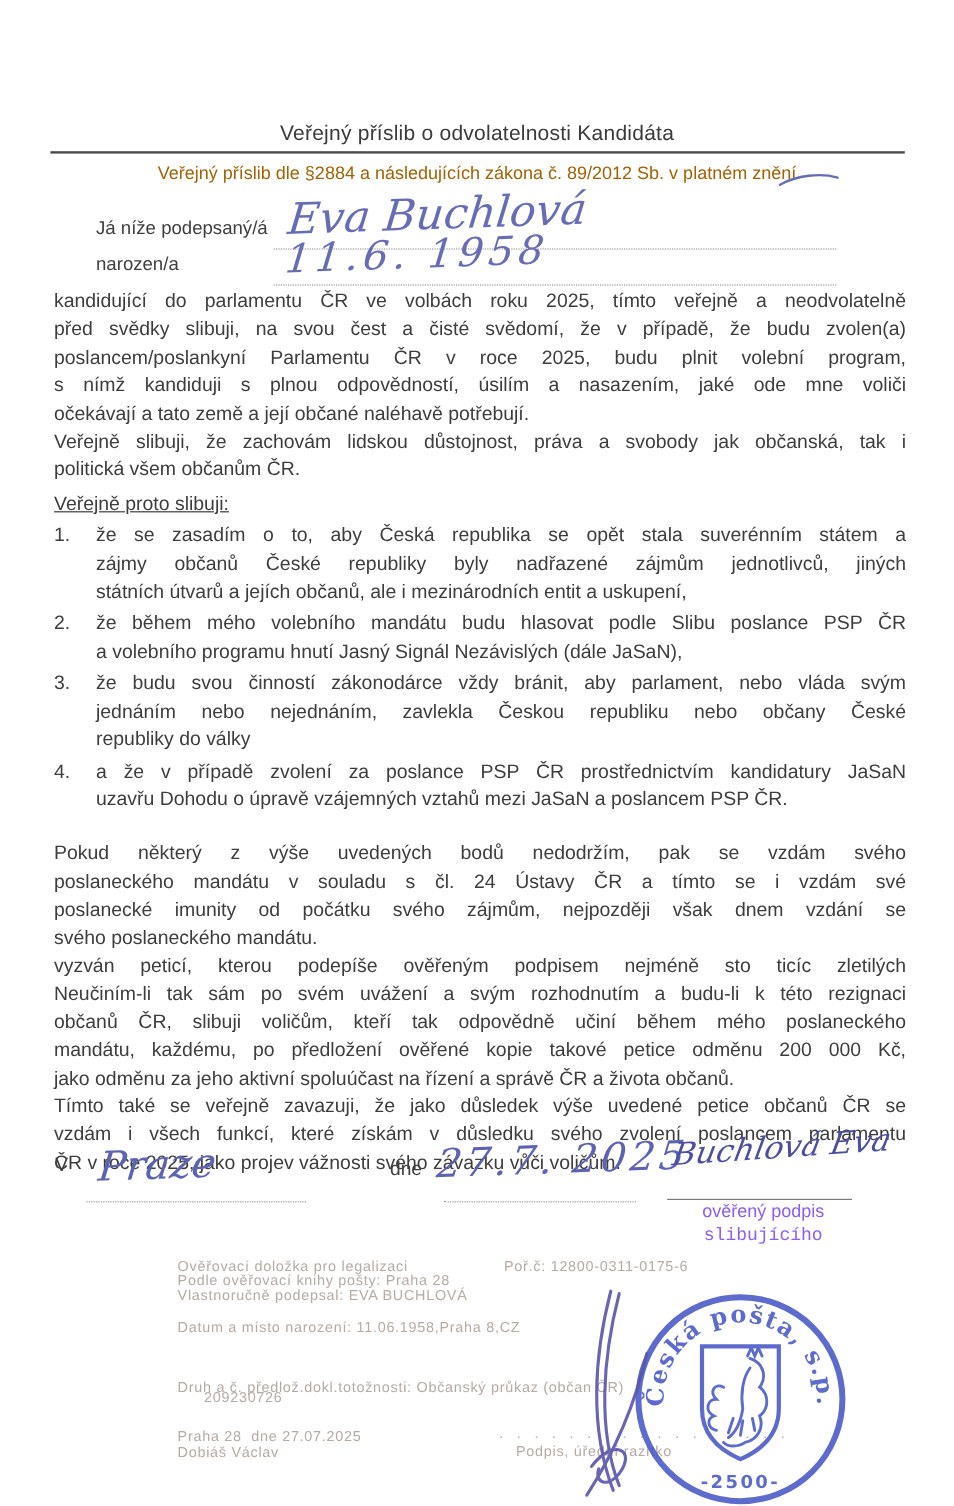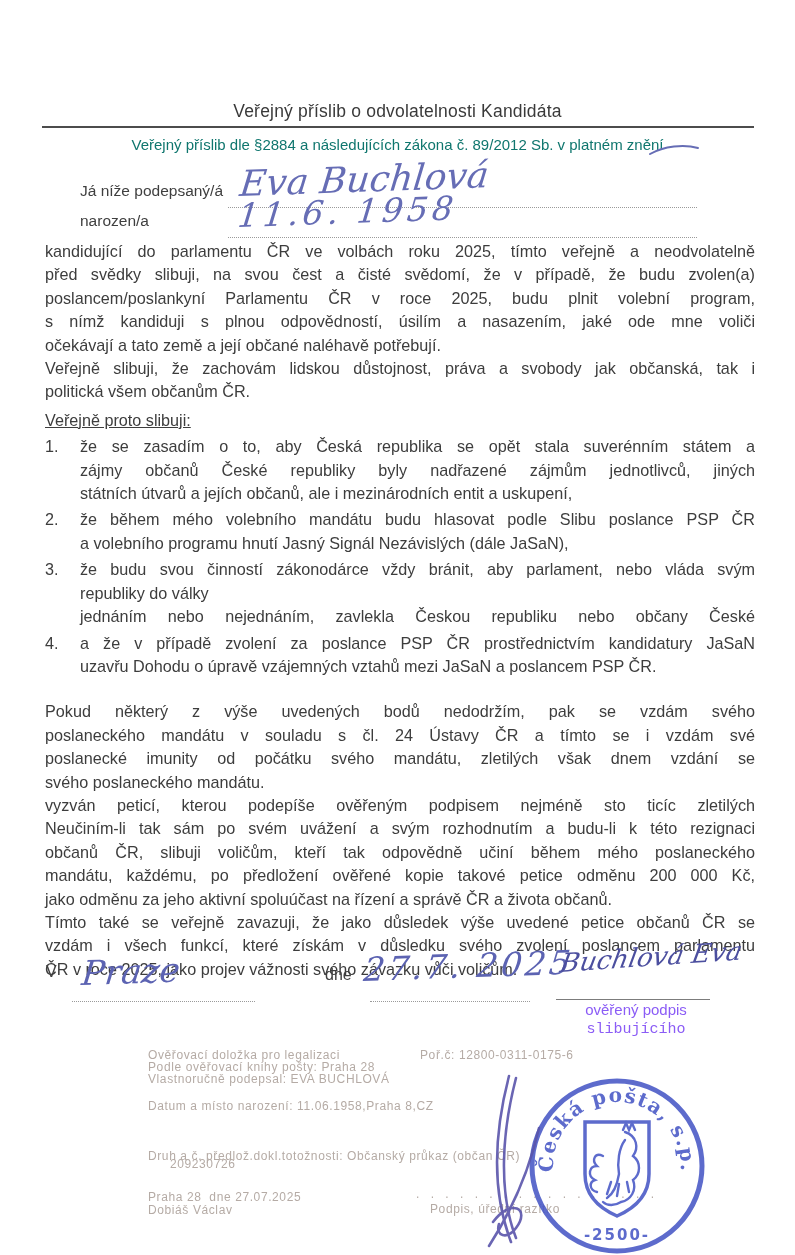--- a/index.html
+++ b/index.html
@@ -3,21 +3,21 @@
 <meta charset="utf-8">
 <style>
   html,body{margin:0;padding:0;background:#ffffff;}
   .page{position:relative;width:795px;height:1255px;background:#ffffff;overflow:hidden;
         font-family:"Liberation Sans",sans-serif;color:#3f3f3f;border-radius:11px;}
 
   
   .title{position:absolute;top:101px;left:0;width:795px;text-align:center;
          font-size:17.5px;color:#3a3a3a;letter-spacing:.2px;}
   .title-rule{position:absolute;top:126px;left:42px;width:712px;height:2px;background:#4c4c4c;}
-  .subtitle{position:absolute;top:136px;left:0;width:795px;text-align:center;font-size:15px;color:#0f766e;}
+  .subtitle{position:absolute;top:136px;left:0;width:795px;text-align:center;font-size:15px;color:#a16207;}
   .stray-stroke{position:absolute;top:142px;left:648px;width:52px;height:14px;}
 
   
   .signer-label{position:absolute;left:80px;font-size:15.5px;color:#3f3f3f;}
   .lbl-name{top:182px;} .lbl-born{top:212px;}
   .fill-line{position:absolute;height:1px;border-bottom:1.4px dotted #9a9a9a;}
   .line-name{top:206px;left:228px;width:469px;}
   .line-born{top:236px;left:228px;width:469px;}
 
   .handw{font-family:"DejaVu Serif",serif;font-style:italic;color:#666db5;
@@ -105,32 +105,32 @@
         <div class="tline last">státních útvarů a jejích občanů, ale i mezinárodních entit a uskupení,</div>
       </div>
       <div class="li">
         <span class="num">2.</span>
         <div class="tline">že během mého volebního mandátu budu hlasovat podle Slibu poslance PSP ČR</div>
         <div class="tline last">a volebního programu hnutí Jasný Signál Nezávislých (dále JaSaN),</div>
       </div>
       <div class="li">
         <span class="num">3.</span>
         <div class="tline">že budu svou činností zákonodárce vždy bránit, aby parlament, nebo vláda svým</div>
+        <div class="tline">jednáním nebo nejednáním, zavlekla Českou republiku nebo občany České</div>
         <div class="tline last">republiky do války</div>
-        <div class="tline">jednáním nebo nejednáním, zavlekla Českou republiku nebo občany České</div>
       </div>
       <div class="li">
         <span class="num">4.</span>
         <div class="tline">a že v případě zvolení za poslance PSP ČR prostřednictvím kandidatury JaSaN</div>
         <div class="tline last">uzavřu Dohodu o úpravě vzájemných vztahů mezi JaSaN a poslancem PSP ČR.</div>
       </div>
       <div class="para gap-before">
         <div class="tline">Pokud některý z výše uvedených bodů nedodržím, pak se vzdám svého</div>
         <div class="tline">poslaneckého mandátu v souladu s čl. 24 Ústavy ČR a tímto se i vzdám své</div>
-        <div class="tline">poslanecké imunity od počátku svého mandátu, zletilých však dnem vzdání se</div>
+        <div class="tline">poslanecké imunity od počátku svého zájmům, nejpozději však dnem vzdání se</div>
         <div class="tline last">svého poslaneckého mandátu.</div>
       </div>
       <div class="para">
         <div class="tline">vyzván peticí, kterou podepíše ověřeným podpisem nejméně sto ticíc zletilých</div>
         <div class="tline">Neučiním-li tak sám po svém uvážení a svým rozhodnutím a budu-li k této rezignaci</div>
         <div class="tline">občanů ČR, slibuji voličům, kteří tak odpovědně učiní během mého poslaneckého</div>
         <div class="tline">mandátu, každému, po předložení ověřené kopie takové petice odměnu 200 000 Kč,</div>
         <div class="tline last">jako odměnu za jeho aktivní spoluúčast na řízení a správě ČR a života občanů.</div>
       </div>
       <div class="para">

